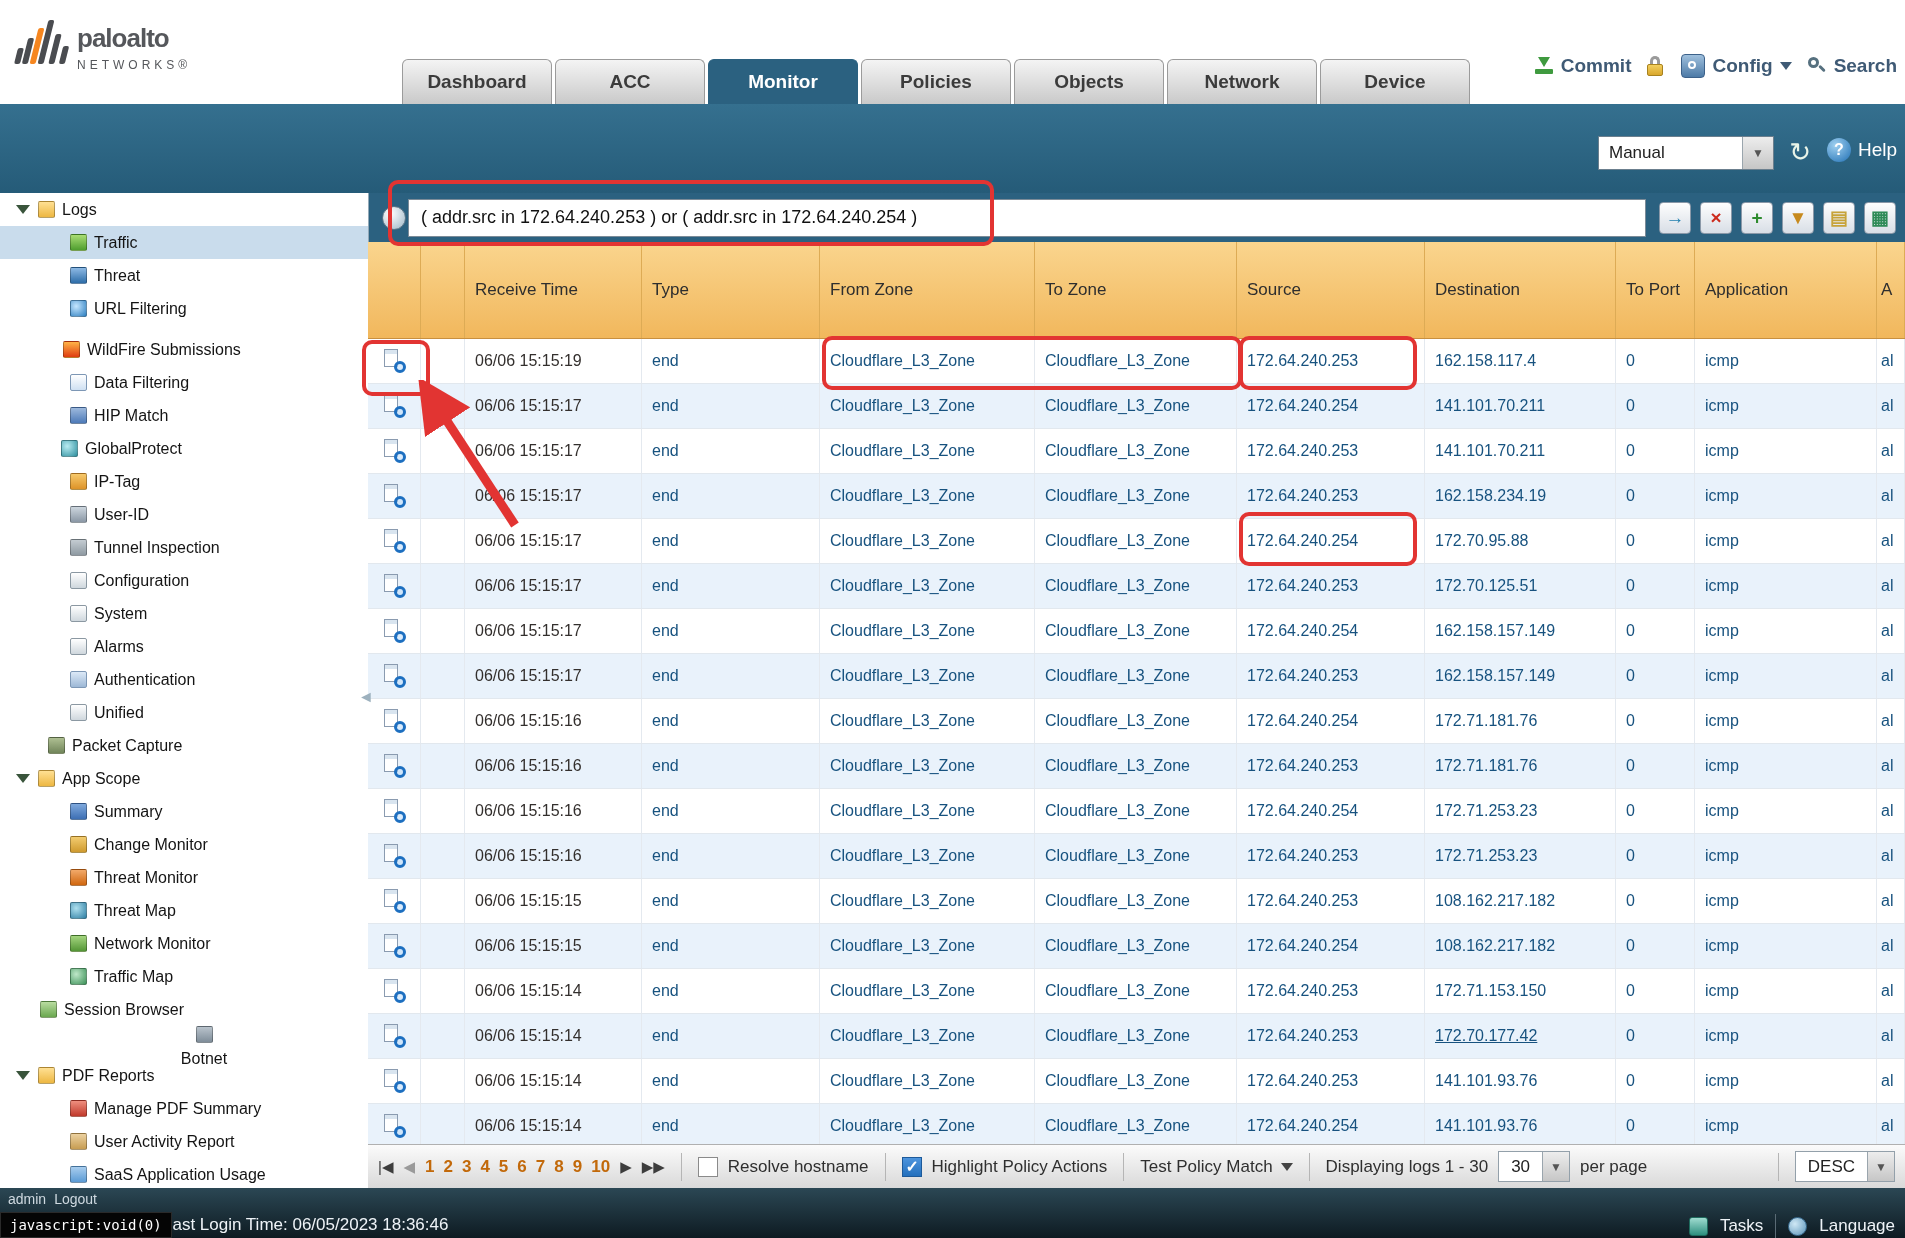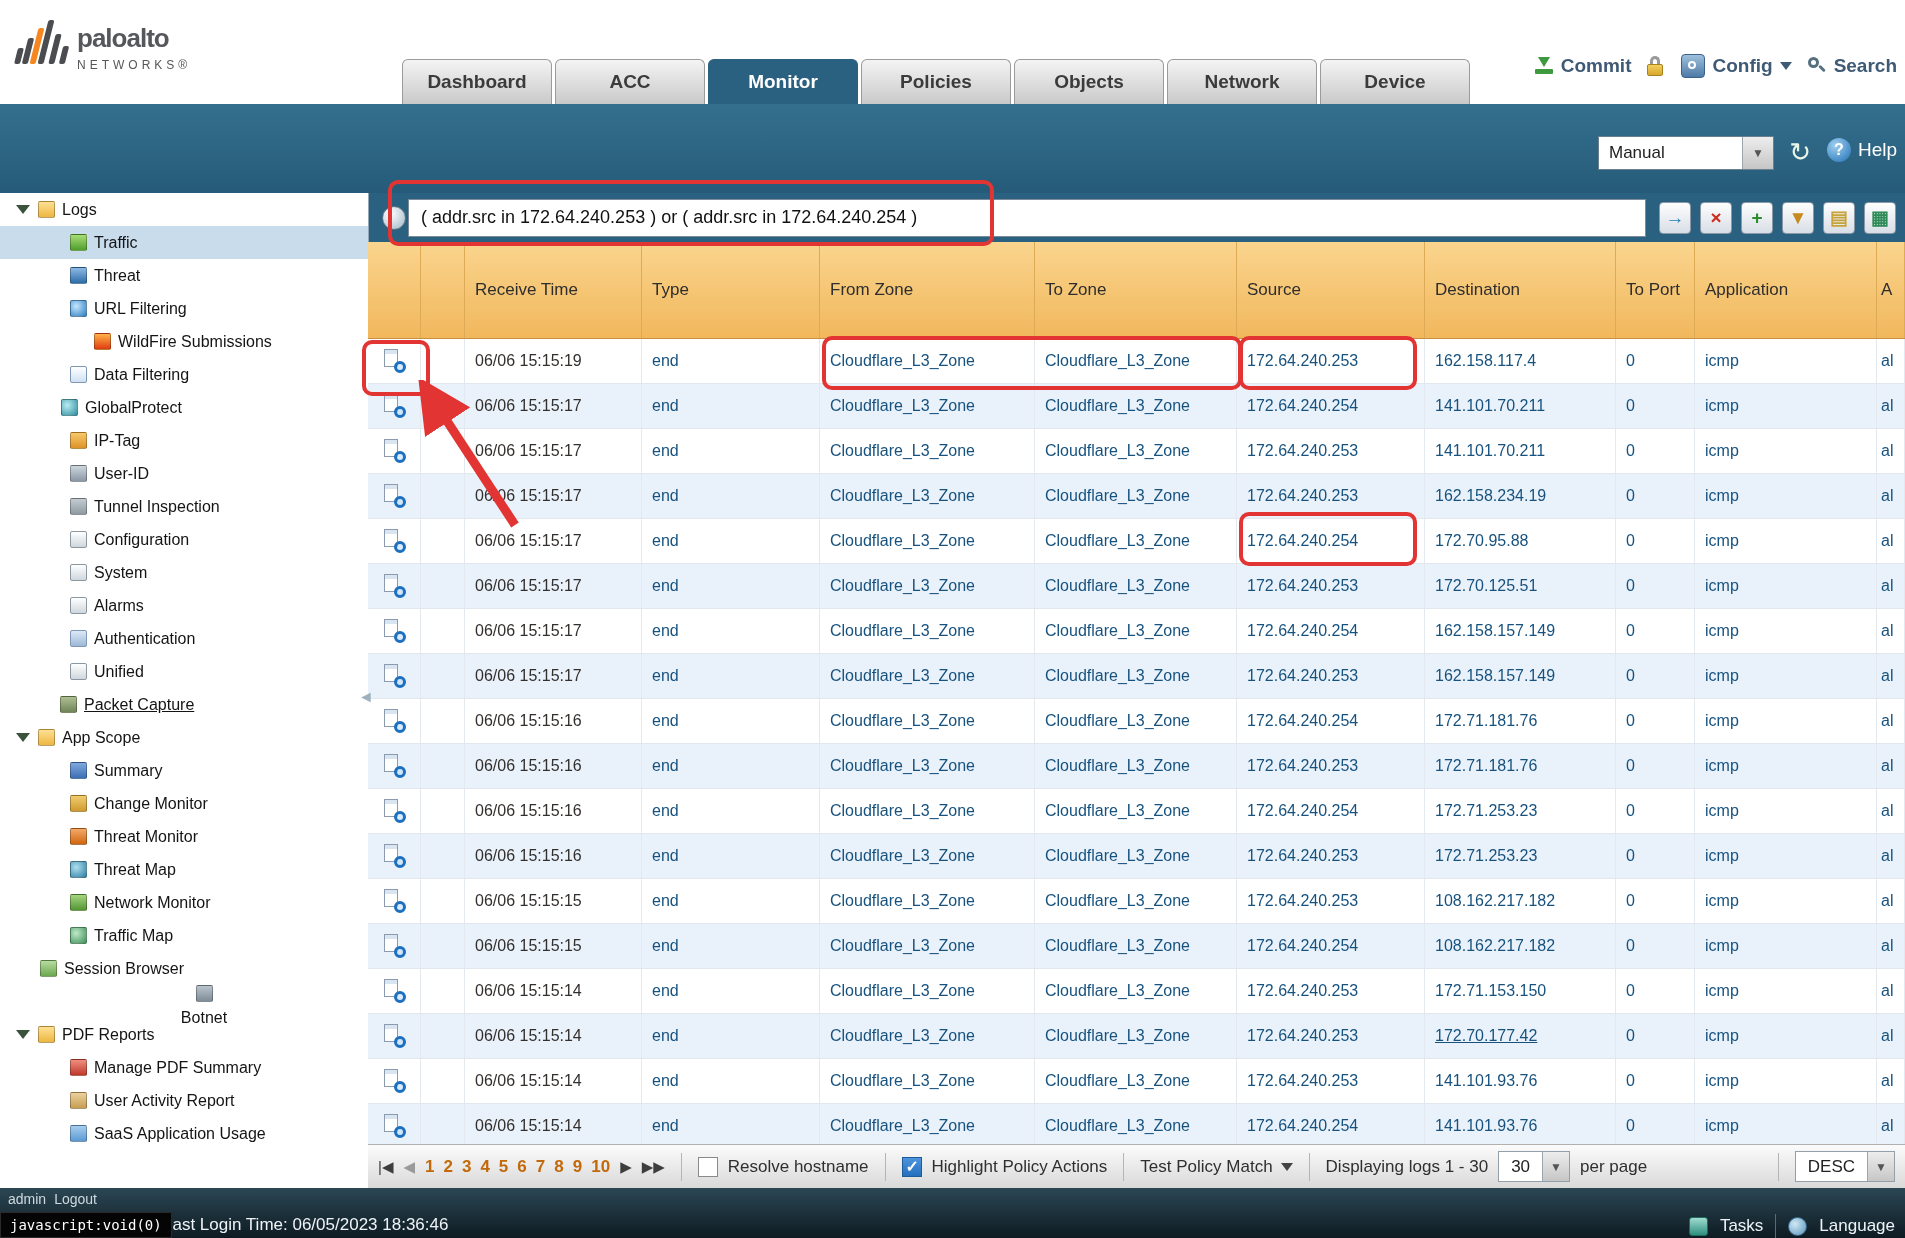--- a/index.html
+++ b/index.html
@@ -204,27 +204,31 @@
           <span class="tlabel">Traffic</span>
         </div>
         <div class="tree-item" style="padding-left: 70px;">
           <span class="tico ic-threat"></span>
           <span class="tlabel">Threat</span>
         </div>
         <div class="tree-item" style="padding-left: 70px;">
           <span class="tico ic-url-filtering"></span>
           <span class="tlabel">URL Filtering</span>
         </div>
-        <div class="tree-item" style="padding-left: 94px;">
+        <div class="tree-item" style="padding-left: 63px; margin-top: 8px;">
           <span class="tico ic-wildfire"></span>
           <span class="tlabel">WildFire Submissions</span>
         </div>
         <div class="tree-item" style="padding-left: 70px;">
           <span class="tico ic-data-filtering"></span>
           <span class="tlabel">Data Filtering</span>
+        </div>
+        <div class="tree-item" style="padding-left: 70px;">
+          <span class="tico ic-hip-match"></span>
+          <span class="tlabel">HIP Match</span>
         </div>
         <div class="tree-item" style="padding-left: 61px;">
           <span class="tico ic-globalprotect"></span>
           <span class="tlabel">GlobalProtect</span>
         </div>
         <div class="tree-item" style="padding-left: 70px;">
           <span class="tico ic-ip-tag"></span>
           <span class="tlabel">IP-Tag</span>
         </div>
         <div class="tree-item" style="padding-left: 70px;">
@@ -248,21 +252,21 @@
           <span class="tlabel">Alarms</span>
         </div>
         <div class="tree-item" style="padding-left: 70px;">
           <span class="tico ic-authentication"></span>
           <span class="tlabel">Authentication</span>
         </div>
         <div class="tree-item" style="padding-left: 70px;">
           <span class="tico ic-unified"></span>
           <span class="tlabel">Unified</span>
         </div>
-        <div class="tree-item" style="padding-left: 60px; text-decoration: underline;">
+        <div class="tree-item" style="padding-left: 48px;">
           <span class="tico ic-packet-capture"></span>
           <span class="tlabel">Packet Capture</span>
         </div>
         <div class="tree-item" style="padding-left: 16px;">
           <span class="twisty"></span>
           <span class="tico ic-app-scope"></span>
           <span class="tlabel">App Scope</span>
         </div>
         <div class="tree-item" style="padding-left: 70px;">
           <span class="tico ic-summary"></span>

